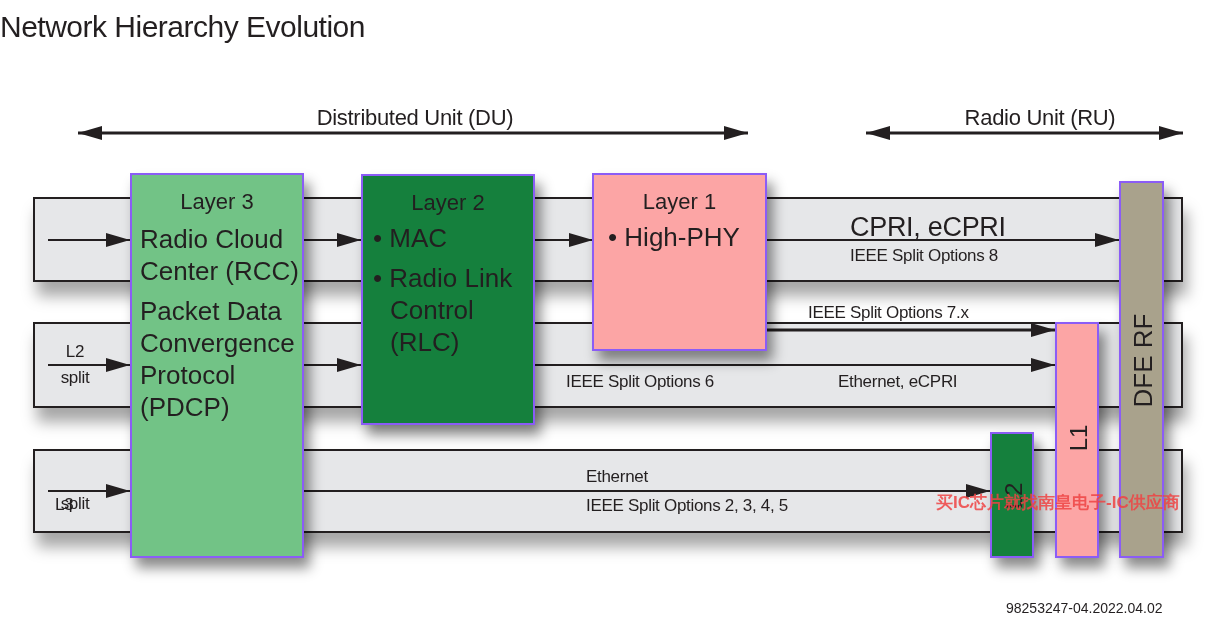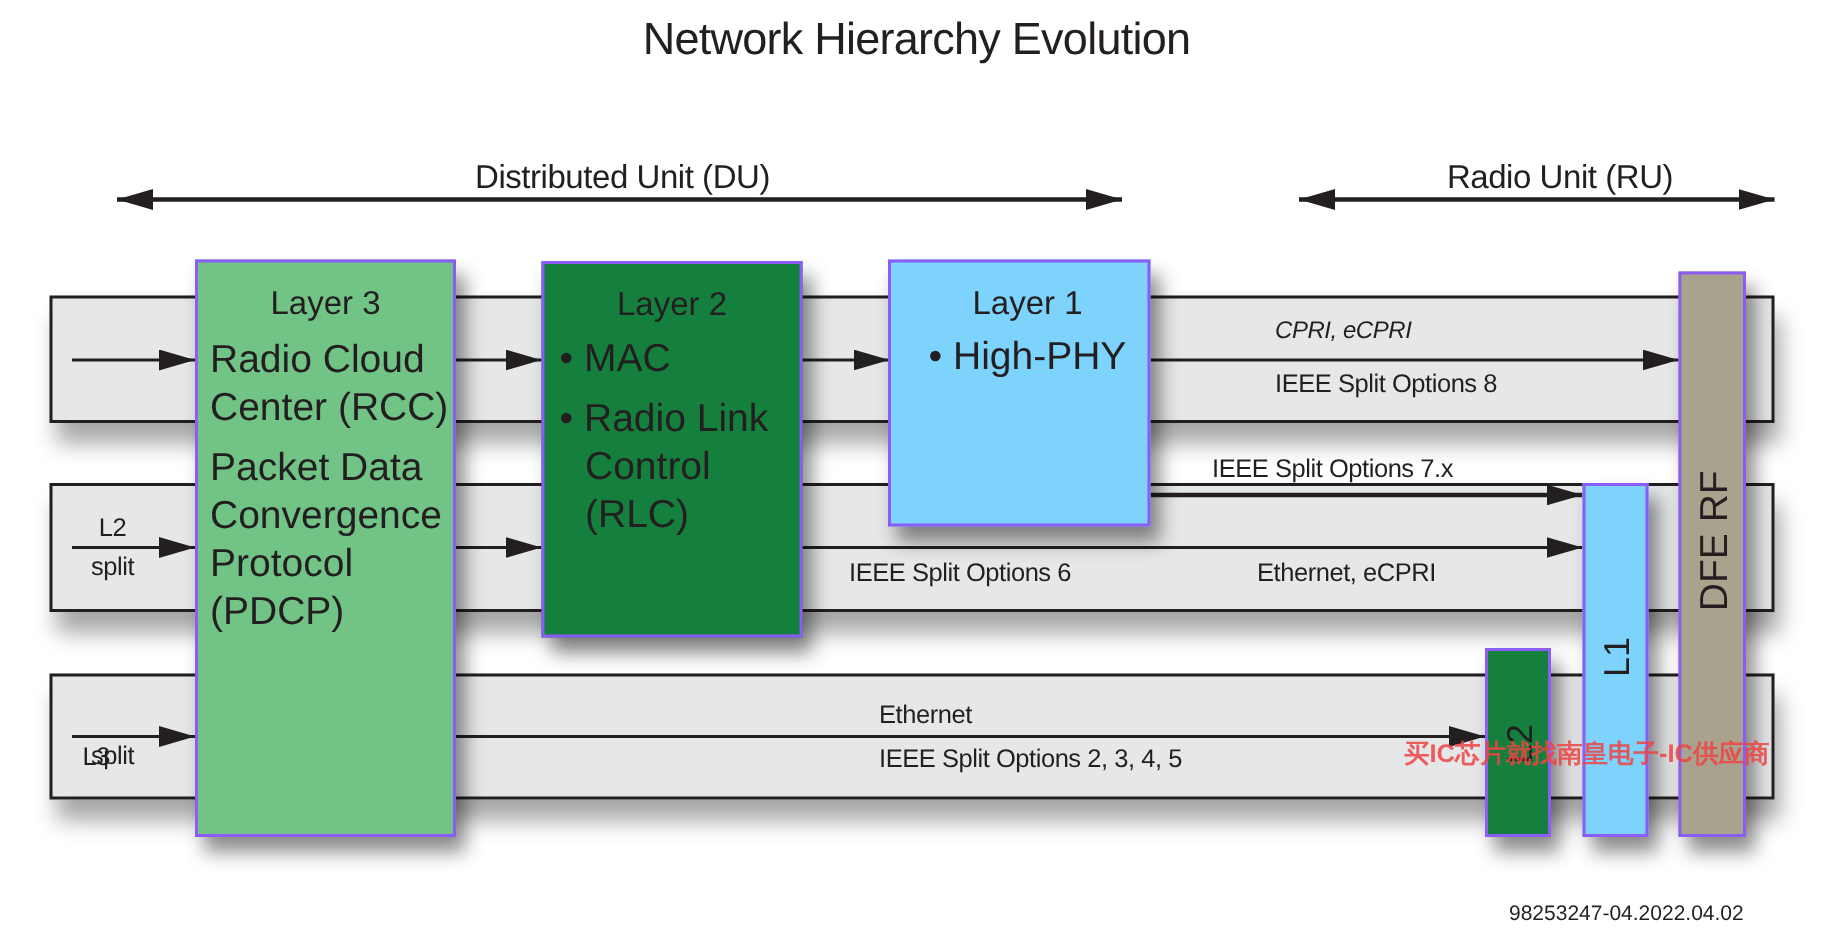--- a/index.html
+++ b/index.html
@@ -1,31 +1,31 @@
 <!DOCTYPE html>
 <html><head>
 <meta charset="utf-8">
 <style>
   html, body { margin:0; padding:0; background:#ffffff; }
   body { width:1222px; height:632px; position:relative; overflow:hidden;
          font-family:"Liberation Sans", sans-serif; color:#231f20; }
   .abs { position:absolute; }
-  .title { left:0; width:1222px; top:10px; text-align:center; font-size:30px; letter-spacing:-0.5px; }
+  .title { left:0; width:1222px; top:10px; text-align:left; font-size:30px; letter-spacing:-0.5px; }
   .span-label { font-size:22px; text-align:center; letter-spacing:-0.3px; }
   .band { background:#e6e7e9; border:2px solid #231f20; box-sizing:border-box;
           box-shadow: 4px 14px 14px rgba(0,0,0,0.35); }
   .box { border:2px solid #8b5cf6; box-sizing:border-box; box-shadow: 6px 10px 12px rgba(0,0,0,0.45); }
   .green { background:#72c386; }
   .purple { background:#15803d; }
-  .blue { background:#7dd3fc;padding-left:11px; }
+  .blue { background:#fca5a5; }
   .tan { background:#a9a28c; }
   .box-text { font-size:26px; line-height:32px; }
   .box-title { text-align:center; font-size:22px; }
   .small { font-size:17px; letter-spacing:-0.3px; }
-  .med { font-size:16px; letter-spacing:-0.3px;font-style:italic; }
+  .med { font-size:27px; letter-spacing:-0.3px; }
   .vert { transform-origin:center center; transform:rotate(-90deg); white-space:nowrap; font-size:24px; text-align:center; }
   svg.overlay { position:absolute; left:0; top:0; pointer-events:none; }
   .watermark { color:#ef4444; font-size:17px; font-weight:bold; opacity:0.85; letter-spacing:0px; white-space:nowrap;margin-left:31px; }
   .code { font-size:14px; }
 </style>
 </head>
 <body>
 
 <div class="abs title">Network Hierarchy Evolution</div>
 

